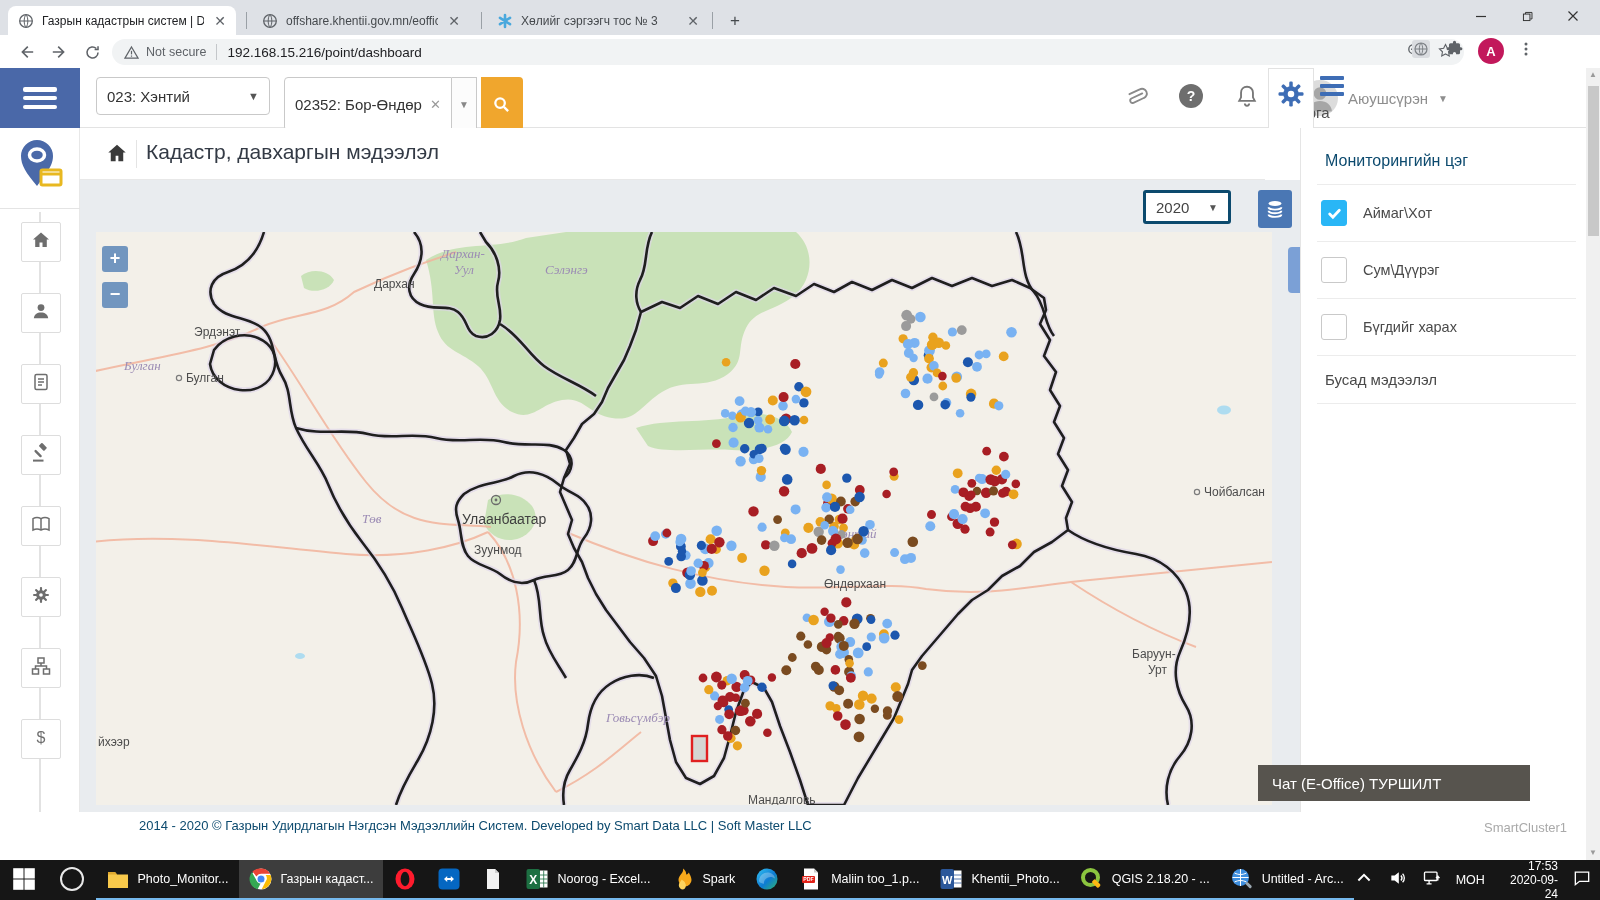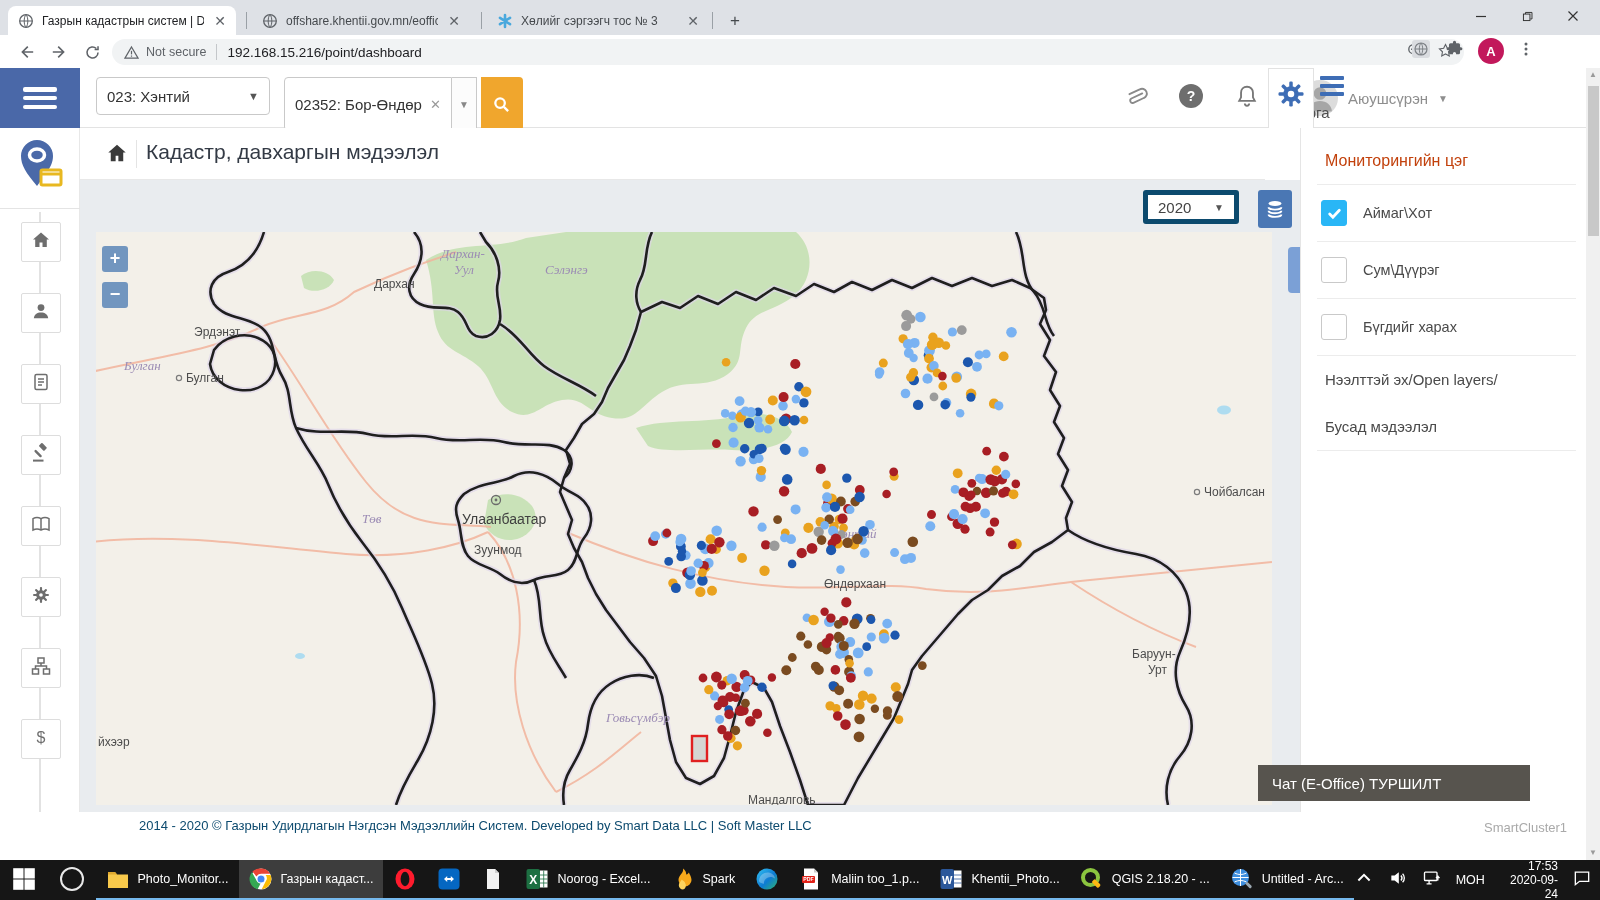--- a/index.html
+++ b/index.html
@@ -52,31 +52,31 @@
   
   #content{position:absolute;left:80px;top:180px;width:1520px;height:632px;background:#e9ecef;}
   #left-rail{position:absolute;left:0;top:128px;width:80px;height:684px;background:#fff;border-right:1px solid #e8e8e8;box-sizing:border-box;}
   #rail-logo{position:absolute;left:16px;top:10px;width:48px;height:58px;}
   #rail-rule{position:absolute;left:0;top:80px;width:80px;height:1px;background:#e4e4e4;}
   #rail-line{position:absolute;left:39px;top:84px;width:2px;height:600px;background:#e2e2e2;}
   .rail-item{position:absolute;left:21px;width:38px;height:38px;background:#fff;border:1px solid #ddd;border-radius:2px;display:flex;align-items:center;justify-content:center;}
   #map{position:absolute;left:16px;top:52px;width:1176px;height:573px;background:#f3f0e9;overflow:hidden;}
   #map svg{position:absolute;left:0;top:0;}
   .zoombtn{position:absolute;width:26px;height:26px;background:#7296bf;color:#fff;font-size:18px;font-weight:bold;text-align:center;line-height:25px;border-radius:3px;z-index:5;}
-  #year-select{position:absolute;left:1063px;top:10px;width:96px;height:34px;background:#fff;border:5px solid #0c4a6e;border-radius:3px;display:flex;align-items:center;padding:0 10px;box-sizing:border-box;font-size:15px;color:#444;z-index:6;}
+  #year-select{position:absolute;left:1063px;top:10px;width:88px;height:34px;background:#fff;border:3px solid #0c4a6e;border-radius:3px;display:flex;align-items:center;padding:0 10px;box-sizing:border-box;font-size:15px;color:#444;z-index:6;}
   #year-select .chev{margin-left:auto;font-size:10px;color:#555;}
   #layers-btn{position:absolute;left:1178px;top:10px;width:34px;height:38px;background:#4a77b4;border-radius:3px;display:flex;align-items:center;justify-content:center;z-index:6;}
   #hidden-ctl{position:absolute;left:1208px;top:67px;width:14px;height:46px;background:#7ba0d6;border-radius:4px 0 0 4px;z-index:6;}
   
   .lbl-region{font-style:italic;fill:#9b8bb4;font-size:13px;font-family:"Liberation Serif",serif;}
   .lbl-city{fill:#4c4c4c;font-size:12px;}
   .lbl-city-lg{fill:#3f3f3f;font-size:14px;}
   
   #right-panel{position:absolute;left:1300px;top:128px;width:286px;height:684px;background:#fff;border-left:1px solid #e5e5e5;box-sizing:border-box;z-index:10;}
-  #rp-title{padding:24px 0 14px 24px;font-size:16px;color:#c2410c;}
+  #rp-title{padding:24px 0 14px 24px;font-size:16px;color:#0c4a6e;}
   .rp-sep{height:1px;background:#ececec;margin:0 10px 0 16px;}
   .rp-check-row{display:flex;align-items:center;height:56px;padding-left:20px;}
   .rp-box{width:26px;height:26px;border:1px solid #c9c9c9;border-radius:3px;background:#fff;display:flex;align-items:center;justify-content:center;box-sizing:border-box;}
   .rp-box.on{background:#29b6f6;border-color:#29b6f6;}
   .rp-box svg{width:15px;height:15px;}
   .rp-label{margin-left:16px;font-size:14.5px;color:#4a4a4a;}
   .rp-link{padding:15px 0 15px 24px;font-size:15px;color:#4a4a4a;}
   
   #chat-bar{position:absolute;left:1258px;top:765px;width:272px;height:36px;background:#57544e;color:#fff;font-size:15px;display:flex;align-items:center;padding-left:14px;box-sizing:border-box;z-index:20;}
   #footer{position:absolute;left:0;top:812px;width:1600px;height:48px;background:#fff;}
@@ -793,21 +793,20 @@
           <span class="rp-label">Сум\Дүүрэг</span>
         </div>
         <div class="rp-sep"></div>
         <div class="rp-check-row">
           <span class="rp-box"></span>
           <span class="rp-label">Бүгдийг харах</span>
         </div>
         <div class="rp-sep"></div>
       </div>
     <div id="rp-links">
-        <div class="rp-link">Нээлттэй эх/Open layers/</div>
         <div class="rp-link">Бусад мэдээлэл</div>
       </div>
     <div class="rp-sep"></div>
   </div>
 
   <div id="chat-bar">
       <span>Чат (E-Office) ТУРШИЛТ</span>
     </div>
   <div id="footer">
     <div id="footer-copy">2014 - 2020 © Газрын Удирдлагын Нэгдсэн Мэдээллийн Систем. Developed by Smart Data LLC | Soft Master LLC</div>

